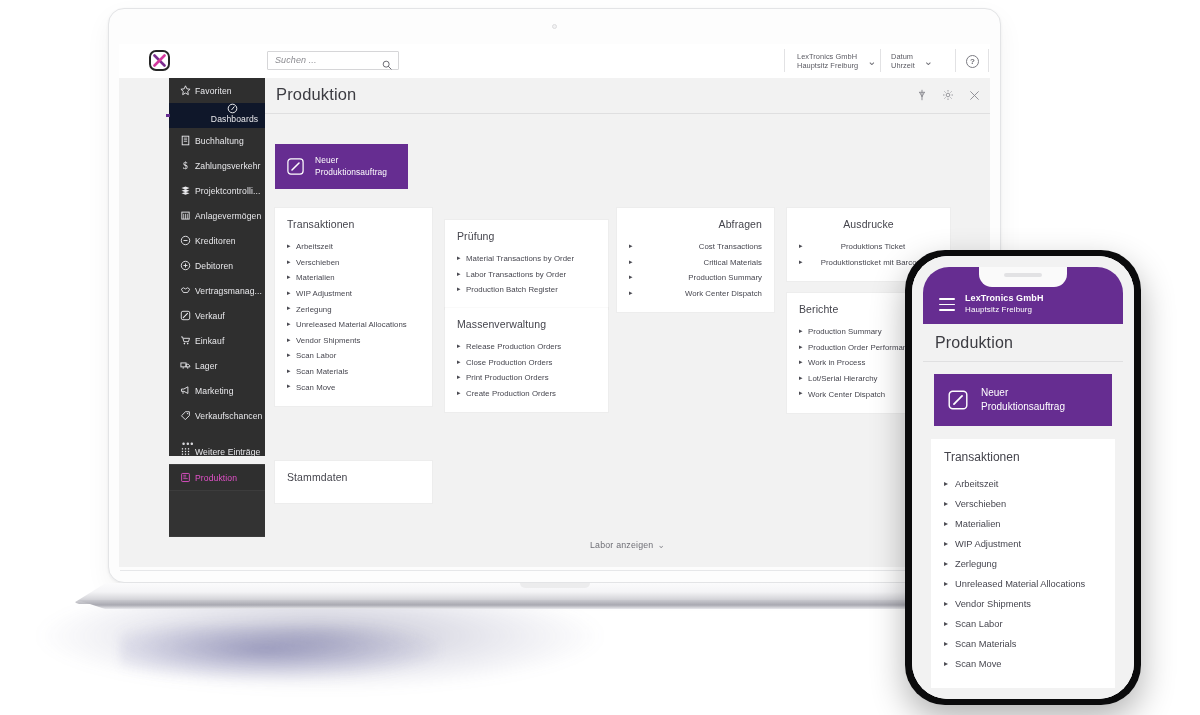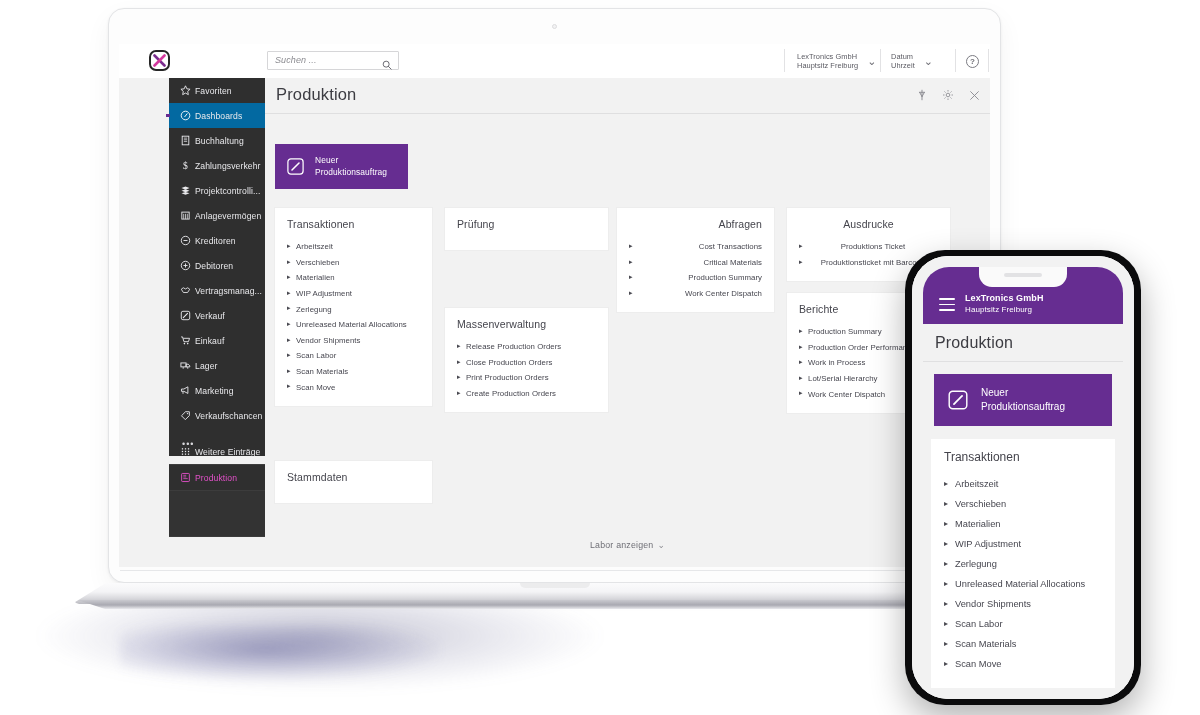--- a/index.html
+++ b/index.html
@@ -94,21 +94,21 @@
   .sidebar {
     position: absolute; left: 26px; top: 34px; width: 120px; height: 378px;
     background: #2f2f2f;
     margin-left: 24px;
   }
   .side-item {
     position: relative; height: 25px; display: flex; align-items: center;
     padding-left: 11px; color: #e9e9ec; font-size: 8.6px; letter-spacing: .1px;
   }
   .side-item .sico { width: 15px; display:flex; align-items:center; justify-content:flex-start; flex: none; }
-  .side-item.active { background: #0369a1; }
+  .side-item.active { background: #0f172a; flex-direction: column; }
   .side-item.active::before {
     content: ""; position: absolute; left: -3px; top: 11px; width: 4px; height: 3px;
     background: #662d91;
   }
   .side-item.prod { background: #2f2f2f; color: #e250c8; }
   .side-gap { height: 11px; }
   .side-sep { height: 1px; background: #3e3e3e; margin: 0 0 0 0; }
   .side-blank { height: 47px; background: #333333; border-top: 1px solid #3c3c3c; border-bottom: 1px solid #3c3c3c; }
   .side-footer {
     position: absolute; left: 0; bottom: 0; width: 120px; height: 24px;
@@ -524,22 +524,27 @@
             <li>Scan Labor</li>
             <li>Scan Materials</li>
             <li>Scan Move</li>
           </ul>
         </div>
 
         <div class="card" style="left:10px; top:253px; width:157px;">
           <h3>Stammdaten</h3>
         </div>
 
-        <div class="card" style="left:180px; top:0; width:163px;">
+        <div class="card" style="left:180px; top:12px; width:163px;">
           <h3>Prüfung</h3>
+          <ul>
+            <li>Material Transactions by Order</li>
+            <li>Labor Transactions by Order</li>
+            <li>Production Batch Register</li>
+          </ul>
         </div>
 
         <div class="card" style="left:180px; top:100px; width:163px;">
           <h3>Massenverwaltung</h3>
           <ul>
             <li>Release Production Orders</li>
             <li>Close Production Orders</li>
             <li>Print Production Orders</li>
             <li>Create Production Orders</li>
           </ul>

